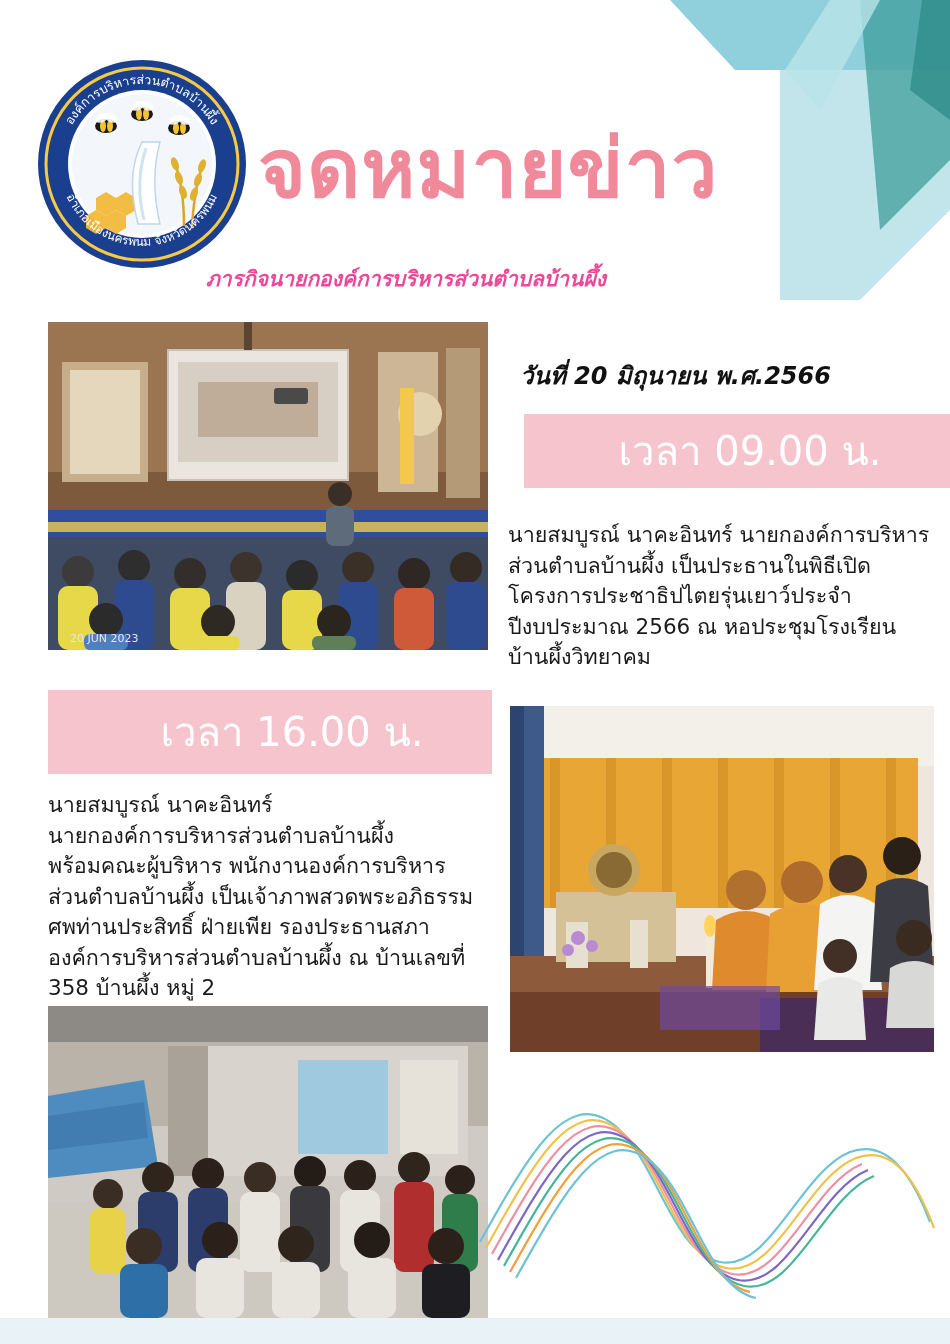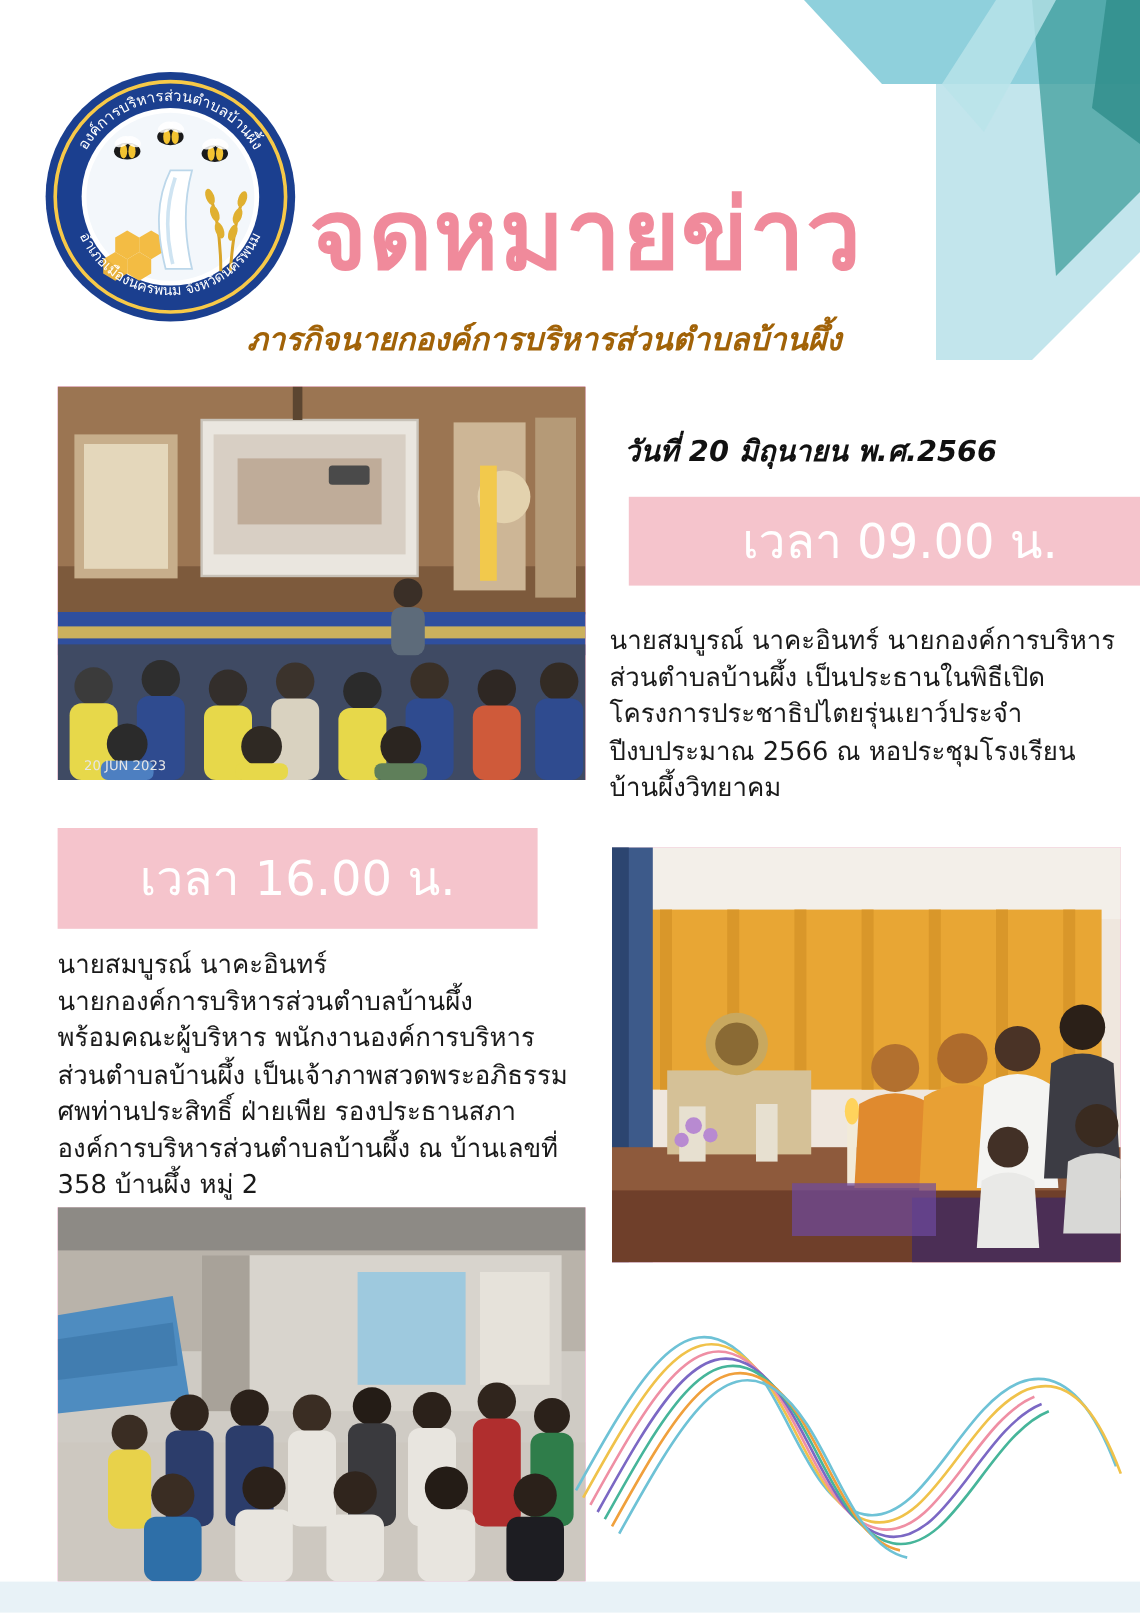--- a/index.html
+++ b/index.html
@@ -42,28 +42,27 @@
   .title-main {
     position: absolute;
     left: 258px;
     top: 128px;
     font-size: 82px;
     line-height: 1;
     color: #f08a9b;
     font-weight: bold;
     letter-spacing: 1px;
     white-space: nowrap;
-    margin-top: 28px;
   }
   .title-sub {
     position: absolute;
     left: 206px;
     top: 262px;
-    font-size: 26px;
-    color: #a16207;
+    font-size: 21px;
+    color: #ec4899;
     font-style: italic;
     font-weight: bold;
     white-space: nowrap;
   }
   .date-line {
     position: absolute;
     left: 520px;
     top: 356px;
     font-size: 24px;
     color: #111111;
@@ -91,20 +90,21 @@
     top: 414px;
     width: 452px;
     height: 74px;
     margin-left: 26px;
   }
   #band-evening {
     left: 48px;
     top: 690px;
     width: 400px;
     height: 84px;
+    padding-left: 44px;
   }
 
   
   .para {
     position: absolute;
     font-size: 21.5px;
     line-height: 1.42;
     color: #1a1a1a;
     white-space: pre-line;
   }

